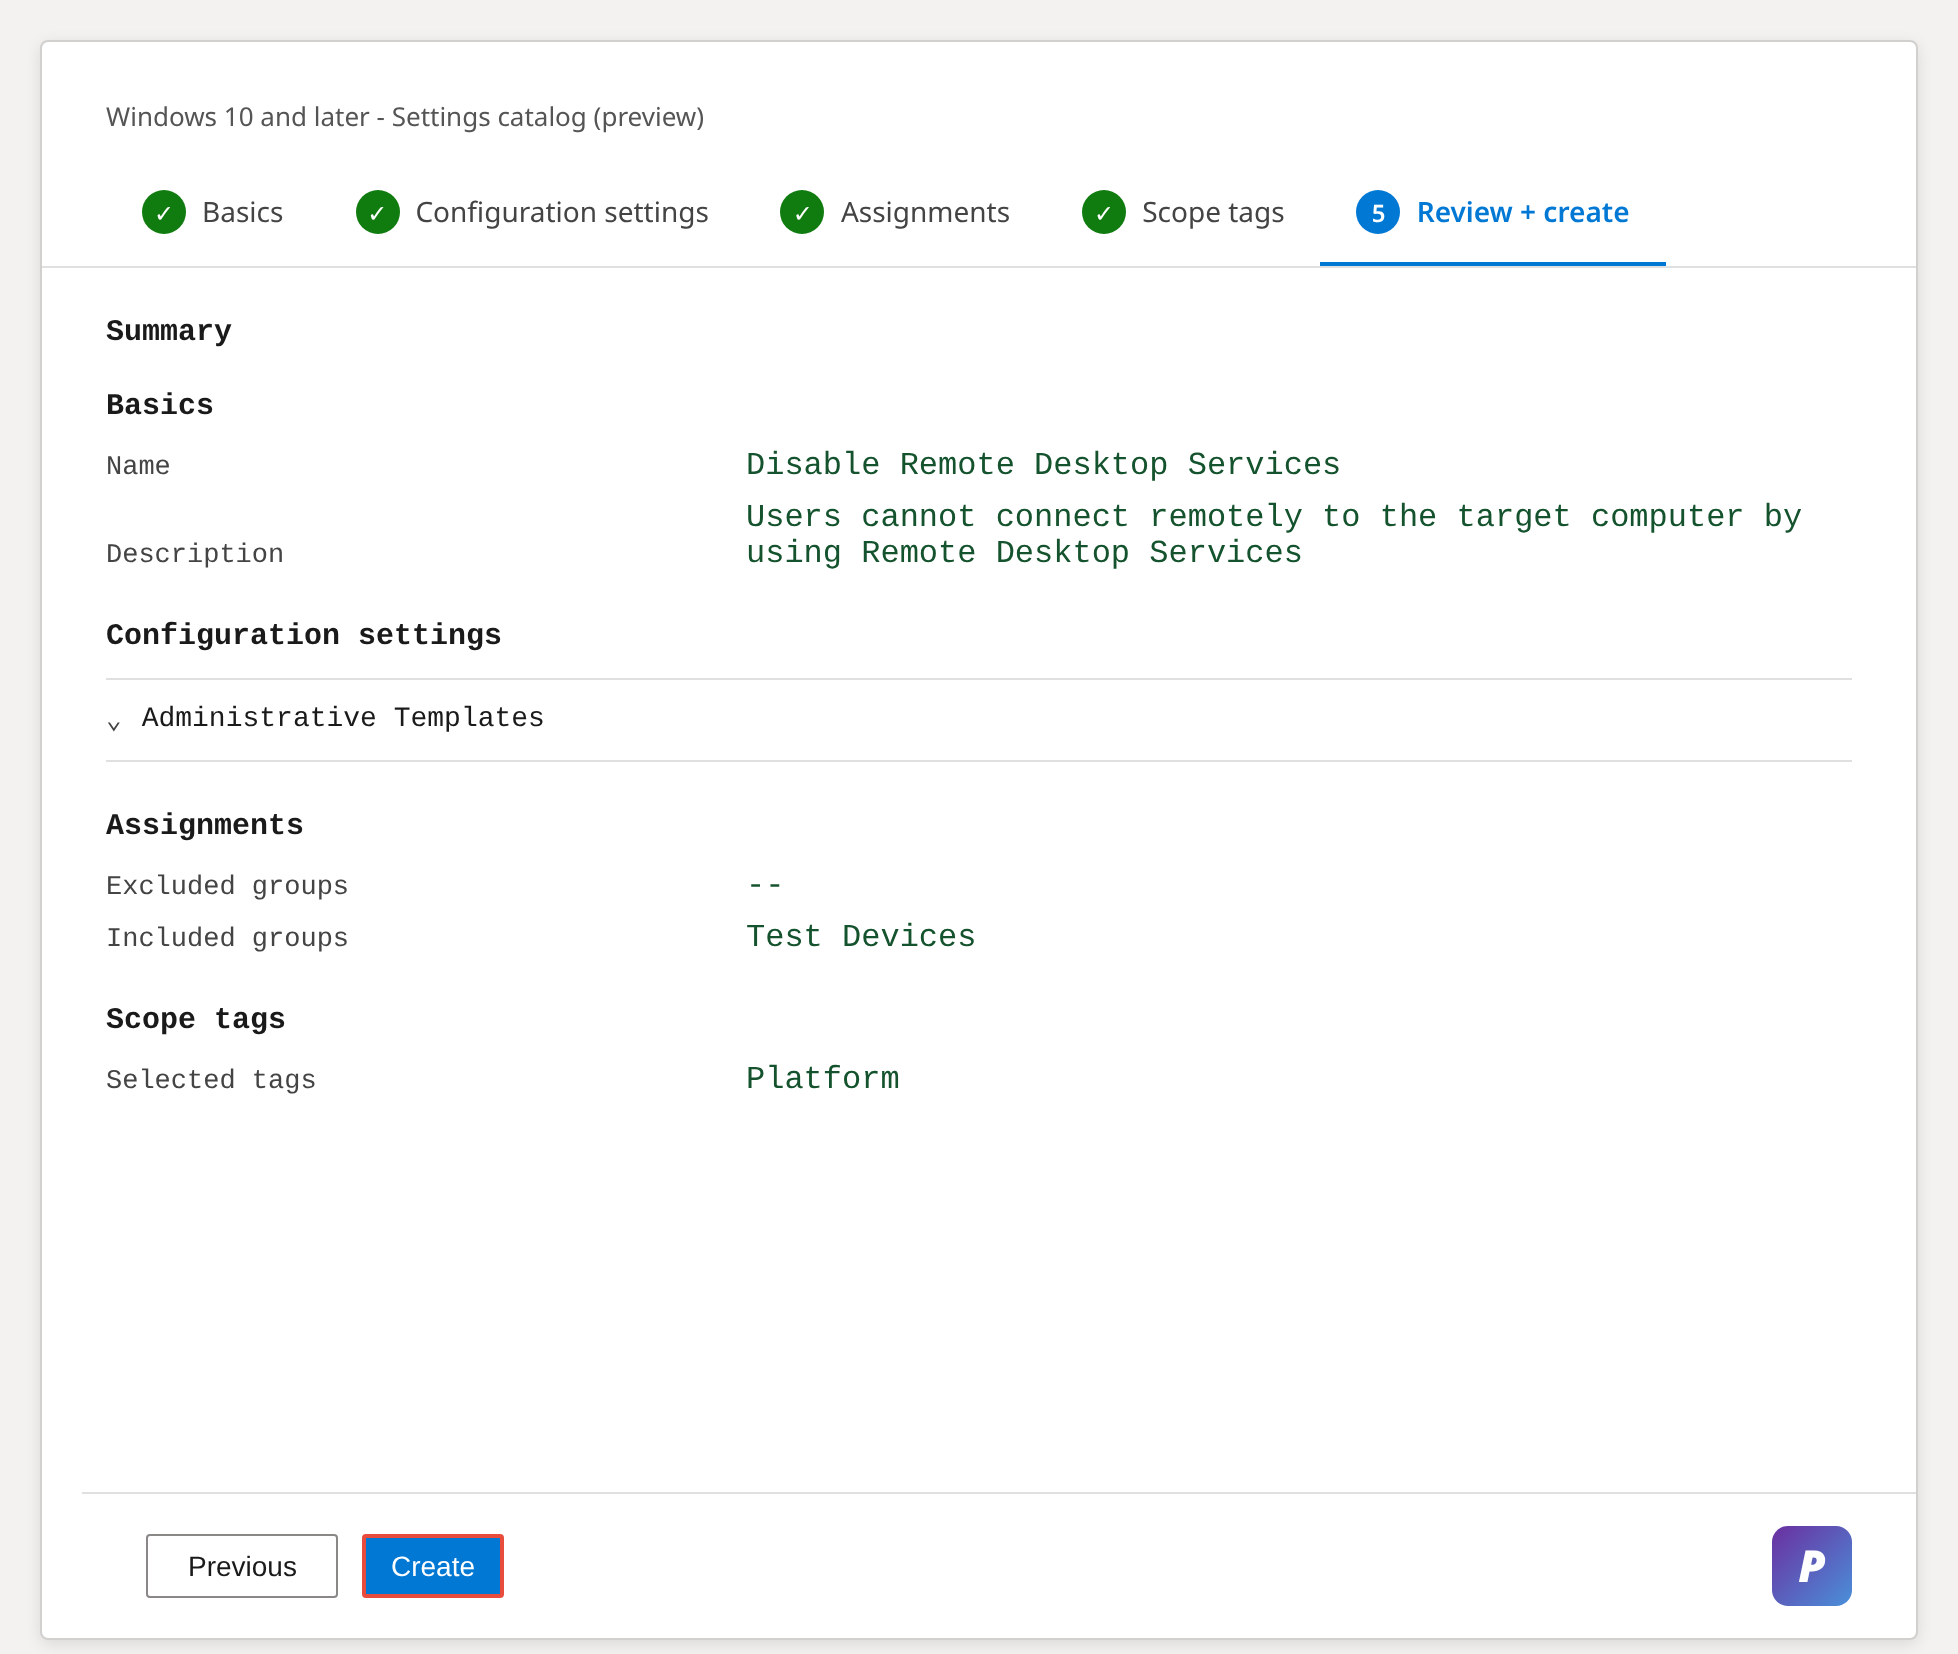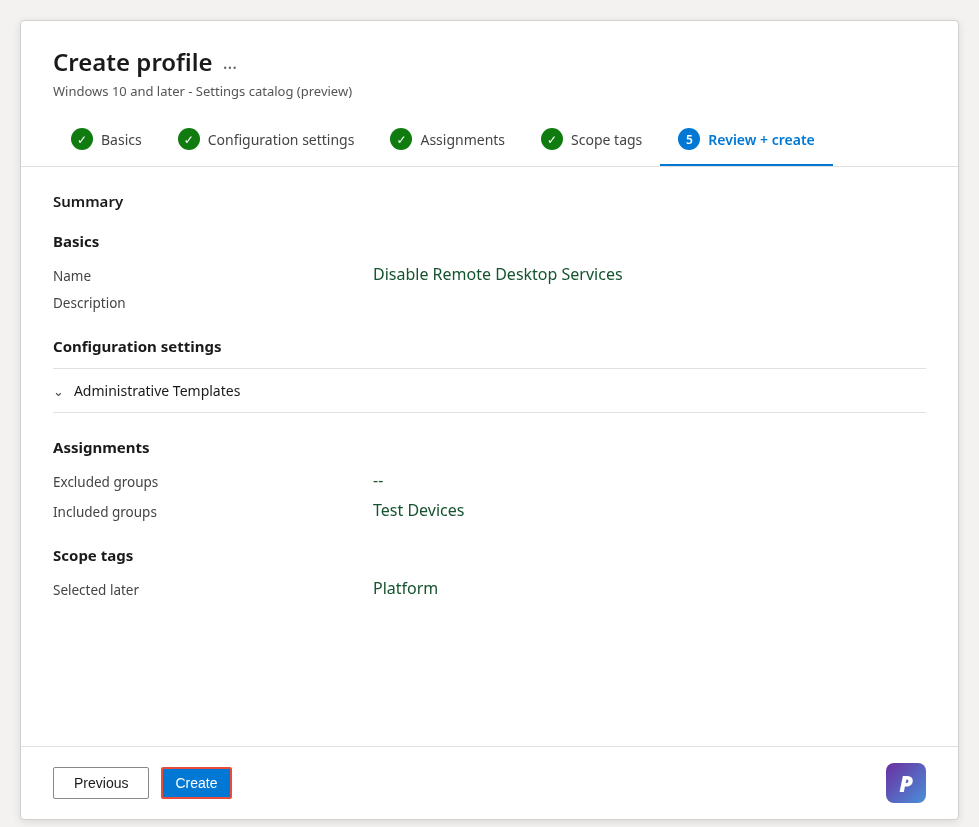--- a/index.html
+++ b/index.html
@@ -90,20 +90,21 @@
       align-items: center;
       justify-content: center;
       color: white;
       font-size: 12px;
       font-weight: 600;
       flex-shrink: 0;
     }
     .content {
       padding: 24px 32px;
       flex: 1;
+      font-family: Liberation Mono, monospace;
     }
     .section-summary-label {
       font-size: 15px;
       font-weight: 600;
       color: #1a1a1a;
       margin-bottom: 20px;
     }
     .section-block {
       margin-bottom: 24px;
     }
@@ -156,20 +157,21 @@
     .accordion-label {
       font-size: 14px;
       color: #1a1a1a;
     }
     .footer {
       border-top: 1px solid #e0e0e0;
       padding: 16px 32px;
       display: flex;
       align-items: center;
       justify-content: space-between;
+      margin-left: 20px;
     }
     .footer-left {
       display: flex;
       gap: 12px;
     }
     .btn-previous {
       padding: 6px 20px;
       font-size: 14px;
       border: 1px solid #8a8886;
       background: #fff;
@@ -204,24 +206,20 @@
       font-weight: 900;
       font-style: italic;
     }
   </style>
 </head>
 <body>
 
 <div class="window">
 
   <div class="header">
-    <div class="header-title-row">
-      <span class="header-title">Create profile</span>
-      <span class="header-ellipsis">...</span>
-    </div>
     <div class="header-subtitle">Windows 10 and later - Settings catalog (preview)</div>
   </div>
 
   <div class="wizard-tabs">
     <div class="wizard-tab">
       <span class="check-icon">✓</span>
       <span>Basics</span>
     </div>
     <div class="wizard-tab">
       <span class="check-icon">✓</span>
@@ -246,20 +244,21 @@
     <div class="section-summary-label">Summary</div>
 
     <div class="section-block">
       <div class="section-heading">Basics</div>
       <div class="field-row">
         <div class="field-label">Name</div>
         <div class="field-value">Disable Remote Desktop Services</div>
       </div>
       <div class="field-row">
         <div class="field-label">Description</div>
+        <div class="field-value">Users cannot connect remotely to the target computer by using Remote Desktop Services</div>
       </div>
     </div>
 
     <div class="config-settings-section">
       <div class="config-settings-header">Configuration settings</div>
       <div class="accordion-row">
         <span class="chevron-icon">⌄</span>
         <span class="accordion-label">Administrative Templates</span>
       </div>
     </div>
@@ -272,21 +271,21 @@
       </div>
       <div class="field-row">
         <div class="field-label">Included groups</div>
         <div class="field-value">Test Devices</div>
       </div>
     </div>
 
     <div class="section-block">
       <div class="section-heading">Scope tags</div>
       <div class="field-row">
-        <div class="field-label">Selected later</div>
+        <div class="field-label">Selected tags</div>
         <div class="field-value">Platform</div>
       </div>
     </div>
 
   </div>
 
   <div class="footer">
     <div class="footer-left">
       <button class="btn-previous">Previous</button>
       <button class="btn-create">Create</button>

